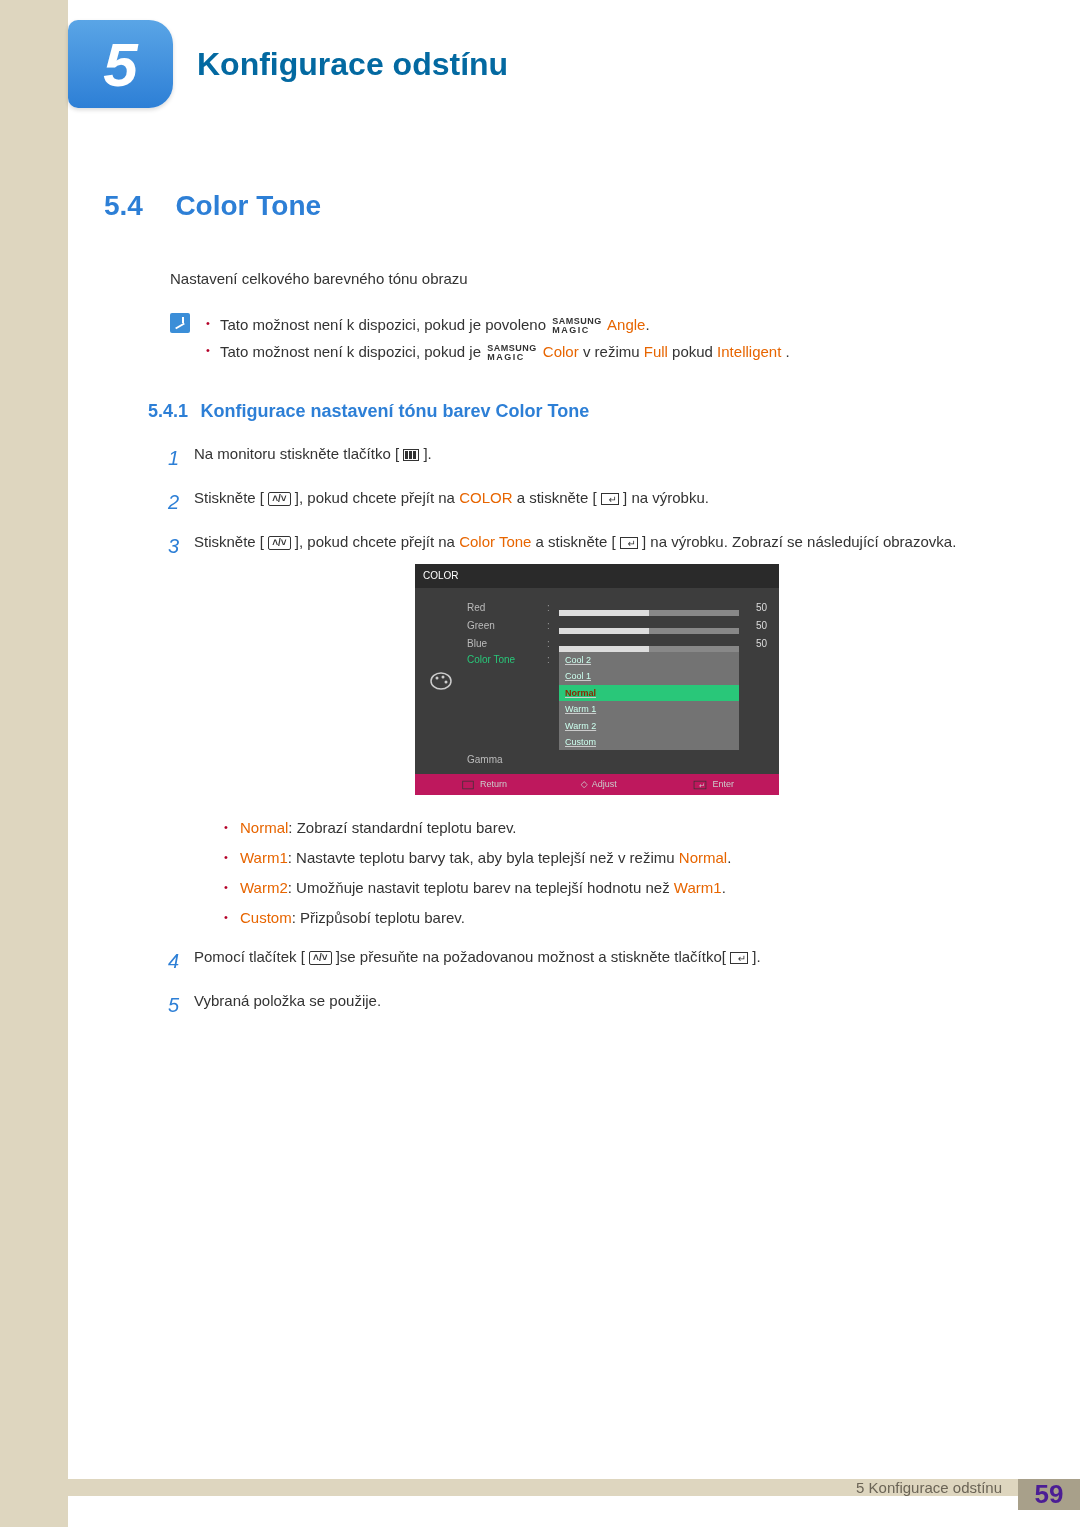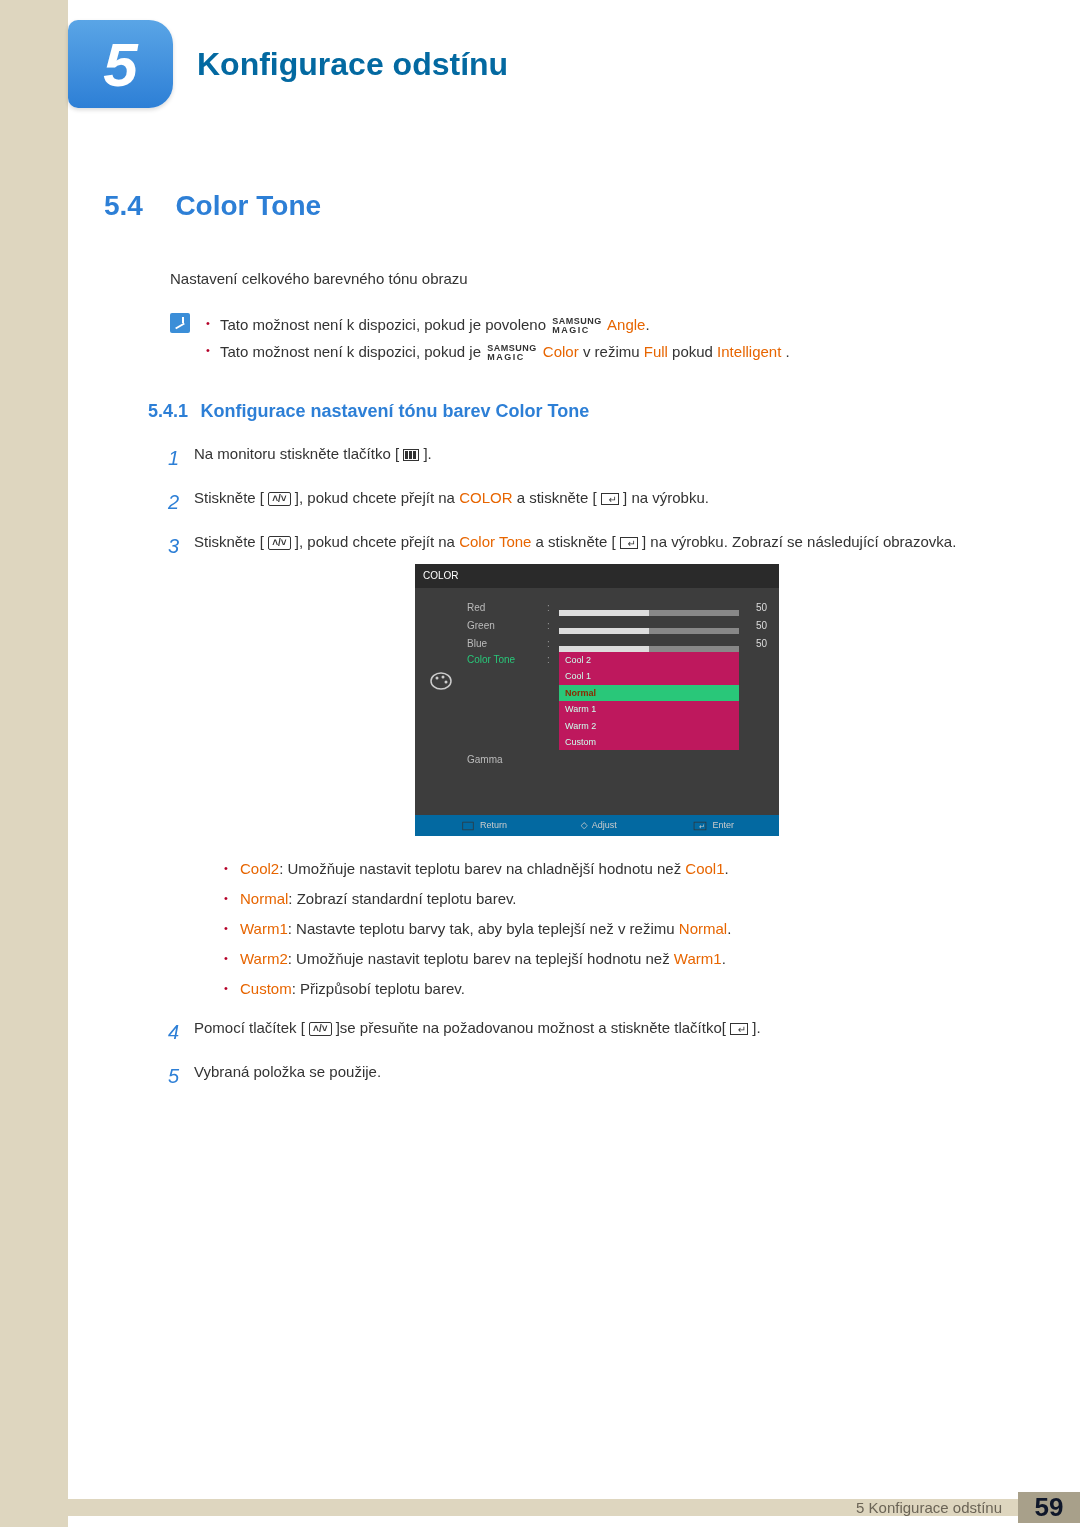--- a/index.html
+++ b/index.html
@@ -133,43 +133,42 @@
   }
   .osd-palette svg { width:100%; height:100%; }
   .osd-right { flex:1; padding:10px 12px 6px 0; }
   .osd-row { display:flex; align-items:flex-end; height:18px; }
   .osd-label { width:80px; color:#bbb; }
   .osd-label.active { color:#29c779; }
   .osd-colon { width:12px; color:#999; }
   .osd-bar { flex:1; height:6px; background:#888; position:relative; }
   .osd-bar-fill { position:absolute; left:0; top:0; bottom:0; width:50%; background:#ddd; }
   .osd-val { width:28px; text-align:right; color:#ddd; padding-left:6px; }
-  .osd-options { flex:1; background:#be185d; }
+  .osd-options { flex:1; background:#737373;text-decoration:underline; }
   .osd-options .opt { padding:1px 6px; font-size:9px; color:#cfe; }
   .osd-options .opt.sel { background:#29c779; color:#8b2a00; font-weight:bold; }
   .osd-footer {
-    display:flex; background:#0369a1; padding:3px 8px; font-size:9px; color:#ccc;
+    display:flex; background:#be185d; padding:3px 8px; font-size:9px; color:#ccc;
     justify-content:space-around;
-    margin-top:41px;
   }
   .osd-footer span { display:flex; align-items:center; gap:4px; }
   .sub-bullets { margin-left: 30px; margin-top:4px; }
   .sub-bullets li { list-style:none; position:relative; padding-left:16px; font-size:15px; line-height:2; }
   .sub-bullets li::before { content:"•"; position:absolute; left:0; color:#b40028; font-size:11px; top:3px; }
   
   .page-footer {
-    position:absolute; left:0; right:0; bottom:0; height:40px;
-    display:flex; justify-content:flex-end; align-items:center;padding-left:27px;
+    position:absolute; left:0; right:0; bottom:0; height:48px;
+    display:flex; justify-content:flex-end; align-items:flex-start;padding-left:27px;
   }
   .footer-text {
     background:#ded6bf; flex:1; display:flex; justify-content:flex-end; align-items:center;
     padding-right:16px; color:#6b6456; font-size:15px;
   }
   .footer-num {
-    width:62px; background:#a8a08a; color:#0f172a; font-size:26px; font-weight:bold;
+    width:62px; background:#a8a08a; color:#4c1d95; font-size:26px; font-weight:bold;
     display:flex; align-items:center; justify-content:center;
   }
 </style>
 </head>
 <body>
 
 <div class="page">
   <div class="left-margin"></div>
 
   <div class="chapter-header">
@@ -313,21 +312,20 @@
                 </span>
               <span>◇ <span>Adjust</span></span>
               <span>
                   <span class="enter-icon" style="transform:scale(.7)"></span>
                   <span>Enter</span>
                 </span>
             </div>
           </div>
 
           <ul class="sub-bullets">
-            <li><span class="orange">Cool2</span><span>: Umožňuje nastavit teplotu barev na chladnější hodnotu než </span><span class="orange">Cool1</span><span>.</span></li>
             <li><span class="orange">Normal</span><span>: Zobrazí standardní teplotu barev.</span></li>
             <li><span class="orange">Warm1</span><span>: Nastavte teplotu barvy tak, aby byla teplejší než v režimu </span><span class="orange">Normal</span><span>.</span></li>
             <li><span class="orange">Warm2</span><span>: Umožňuje nastavit teplotu barev na teplejší hodnotu než </span><span class="orange">Warm1</span><span>.</span></li>
             <li><span class="orange">Custom</span><span>: Přizpůsobí teplotu barev.</span></li>
           </ul>
         </div>
       </li>
       <li class="step">
         <span class="step-num">4</span>
         <span class="step-body">

